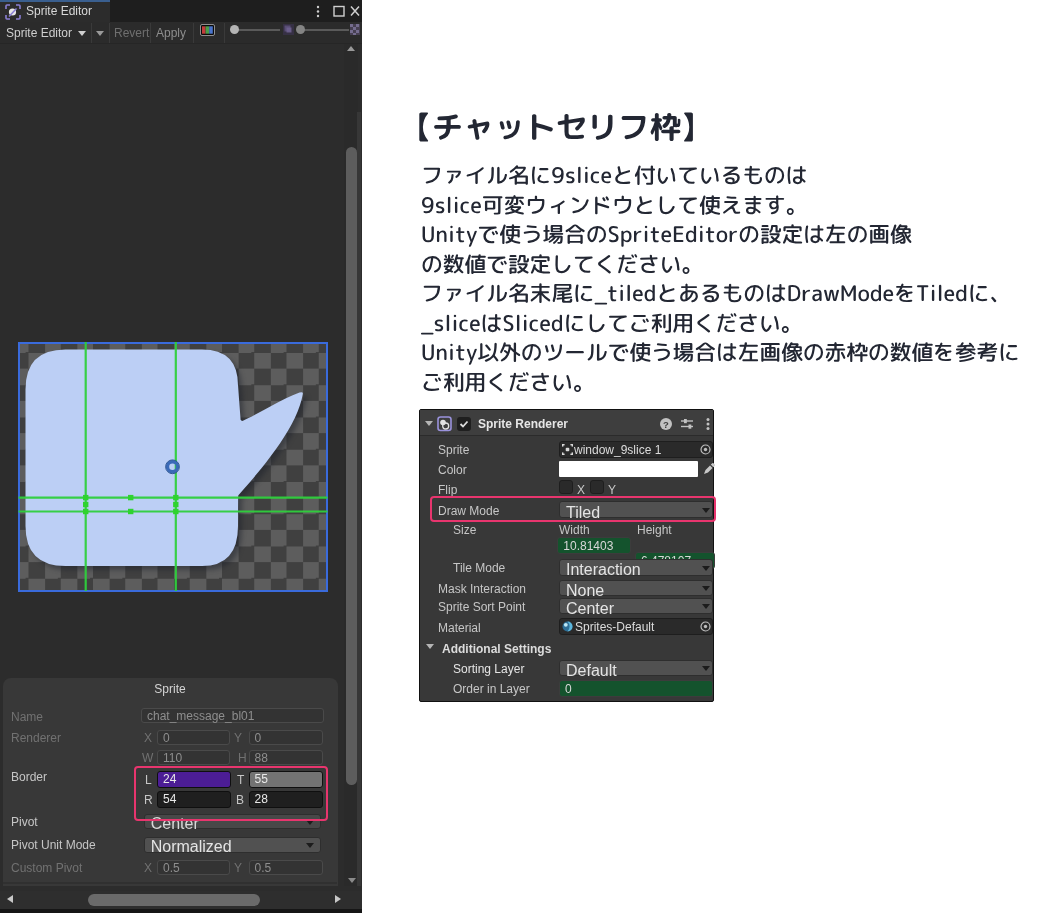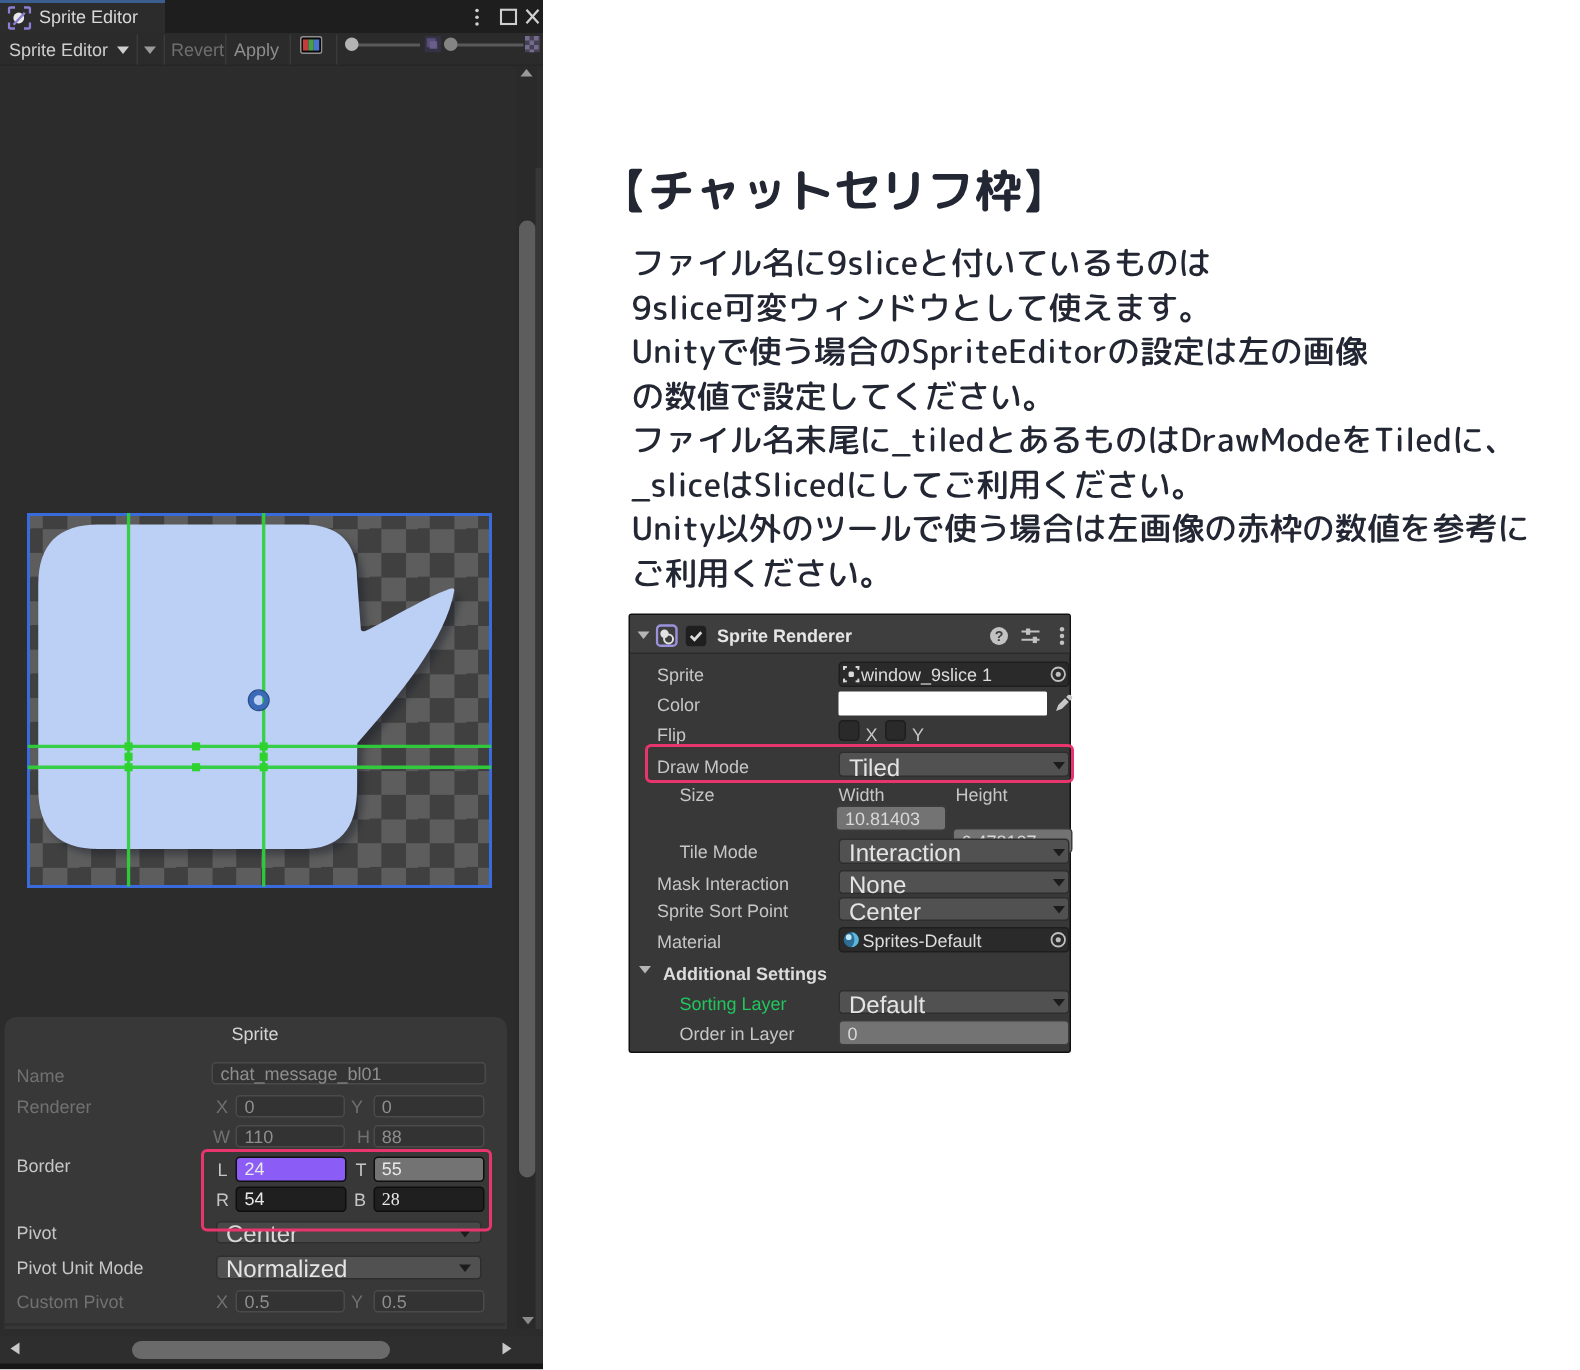--- a/index.html
+++ b/index.html
@@ -1,21 +1,21 @@
 <!DOCTYPE html>
 <html><head><meta charset="utf-8"><style>
 html,body{margin:0;padding:0;background:#fff;}
 *{box-sizing:border-box;}
 #page{position:relative;width:1053px;height:913px;background:#fff;overflow:hidden;
  font-family:"Liberation Sans",sans-serif;}
 .abs{position:absolute;}
 .lbl{position:absolute;font-size:12px;color:#c6c6c6;white-space:nowrap;}
 .dd{position:absolute;background:#515151;border-radius:3px;border:1px solid #2e2e2e;}
 .ddt{position:absolute;left:6px;top:0px;font-size:16px;color:#e4e4e4;white-space:nowrap;}
-.fld{position:absolute;background:#737373;border-radius:3px;border:1px solid #3c3c3c;}
+.fld{position:absolute;background:#14532d;border-radius:3px;border:1px solid #3c3c3c;}
 .fldt{position:absolute;left:5px;top:0;font-size:12px;color:#d8d8d8;white-space:nowrap;}
 .arr{position:absolute;width:0;height:0;border-left:4px solid transparent;border-right:4px solid transparent;border-top:5px solid #1c1c1c;}
 </style></head><body>
 <div id="page">
 <div class="abs" style="left:0;top:0;width:362px;height:913px;background:#2c2c2c;">
 <div class="abs" style="left:0;top:0;width:362px;height:22px;background:#1e1e1e;"></div>
 <div class="abs" style="left:0;top:0;width:110px;height:22px;background:#2c2c2c;border-top:2.5px solid #3a5f8f;"></div>
 <svg class="abs" style="left:5px;top:4px" width="16" height="16" viewBox="0 0 16 16">
 <path d="M1 5 V2 a1 1 0 0 1 1-1 H5 M11 1 h3 a1 1 0 0 1 1 1 V5 M15 11 v3 a1 1 0 0 1 -1 1 H11 M5 15 H2 a1 1 0 0 1 -1-1 V11" stroke="#8a7fd4" stroke-width="1.6" fill="none"></path>
 <circle cx="7.5" cy="8" r="3.6" fill="#e8e8e8"></circle>
@@ -117,34 +117,34 @@
 <div class="lbl" style="left:142px;top:750.5px;color:#717171;">W</div>
 <div class="fld" style="left:157px;top:749.5px;width:73px;height:15px;background:#333333;border-color:#4a4a4a;">
         <div class="fldt" style="color:#8e8e8e;">110</div>
       </div>
 <div class="lbl" style="left:238px;top:750.5px;color:#717171;">H</div>
 <div class="fld" style="left:248.5px;top:749.5px;width:74px;height:15px;background:#333333;border-color:#4a4a4a;">
         <div class="fldt" style="color:#8e8e8e;">88</div>
       </div>
 <div class="lbl" style="left:11px;top:770px;color:#c6c6c6;">Border</div>
 <div class="lbl" style="left:145px;top:773px;color:#c6c6c6;">L</div>
-<div class="fld" style="left:157px;top:770.8px;width:73.5px;height:17px;background:#8b5cf6;border-color:#0f0f0f;">
+<div class="fld" style="left:157px;top:770.8px;width:73.5px;height:17px;background:#4c1d95;border-color:#0f0f0f;">
         <div class="fldt" style="color:#e8e8e8;">24</div>
       </div>
 <div class="lbl" style="left:237px;top:773px;color:#c6c6c6;">T</div>
 <div class="fld" style="left:248.5px;top:770.8px;width:74px;height:17px;background:#737373;border-color:#0f0f0f;">
         <div class="fldt" style="color:#e8e8e8;">55</div>
       </div>
 <div class="lbl" style="left:144px;top:793px;color:#c6c6c6;">R</div>
 <div class="fld" style="left:157px;top:790.8px;width:73.5px;height:17px;background:#1f1f1f;border-color:#0f0f0f;">
         <div class="fldt" style="color:#e8e8e8;">54</div>
       </div>
 <div class="lbl" style="left:236px;top:793px;color:#c6c6c6;">B</div>
 <div class="fld" style="left:248.5px;top:790.8px;width:74px;height:17px;background:#1f1f1f;border-color:#0f0f0f;">
-        <div class="fldt" style="color:#e8e8e8;font-family:Liberation Serif, serif;">28</div>
+        <div class="fldt" style="color:#e8e8e8;">28</div>
       </div>
 <div class="lbl" style="left:11px;top:815px;color:#c6c6c6;">Pivot</div>
 <div class="dd" style="left:143.7px;top:813.6px;width:177.7px;height:15.5px;background:#484848;">
         <div class="ddt" style="color:#d9d9d9;">Center</div>
       </div>
 <div class="arr" style="left:306px;top:820px;"></div>
 <div class="lbl" style="left:11px;top:838px;color:#c6c6c6;">Pivot Unit Mode</div>
 <div class="dd" style="left:143.7px;top:837px;width:177.7px;height:15.5px;">
         <div class="ddt">Normalized</div>
       </div>
@@ -287,21 +287,21 @@
         <path d="M5.5 0.5 a5 5 0 0 1 0 10 A7 7 0 0 0 5.5 0.5" fill="#5db6dc"></path>
         <circle cx="3.8" cy="3.8" r="1.9" fill="#bfe8f6"></circle>
       </svg>
 <div class="abs" style="left:155px;top:210.5px;font-size:12px;color:#dcdcdc;">Sprites-Default</div>
 <svg class="abs" style="left:280px;top:211.5px" width="11" height="11" viewBox="0 0 11 11">
 <circle cx="5.5" cy="5.5" r="4.5" fill="none" stroke="#bdbdbd" stroke-width="1.2"></circle>
         <circle cx="5.5" cy="5.5" r="1.7" fill="#bdbdbd"></circle>
       </svg>
 <div class="arr" style="left:6px;top:234.5px;border-top-color:#b5b5b5;"></div>
 <div class="lbl" style="left:22px;top:232px;color:#dcdcdc;font-weight:bold;">Additional Settings</div>
-<div class="lbl" style="left:33px;top:252.5px;color:#22c55e;">Sorting Layer</div>
+<div class="lbl" style="left:33px;top:252.5px;color:#e5e5e5;">Sorting Layer</div>
 <div class="dd" style="left:139px;top:250.1px;width:154px;height:16.5px;">
         <div class="ddt" style="top:1.5px;">Default</div>
       </div>
 <div class="arr" style="left:281.5px;top:256.6px;"></div>
 <div class="lbl" style="left:33px;top:272.5px;color:#c6c6c6;">Order in Layer</div>
 <div class="fld" style="left:139px;top:270.2px;width:154px;height:17px;">
         <div class="fldt" style="top:1.5px;">0</div>
       </div>
 </div>
 <div class="abs" style="left:429.5px;top:495.5px;width:286px;height:26px;border:2.5px solid #e8356e;border-radius:4px;"></div>

